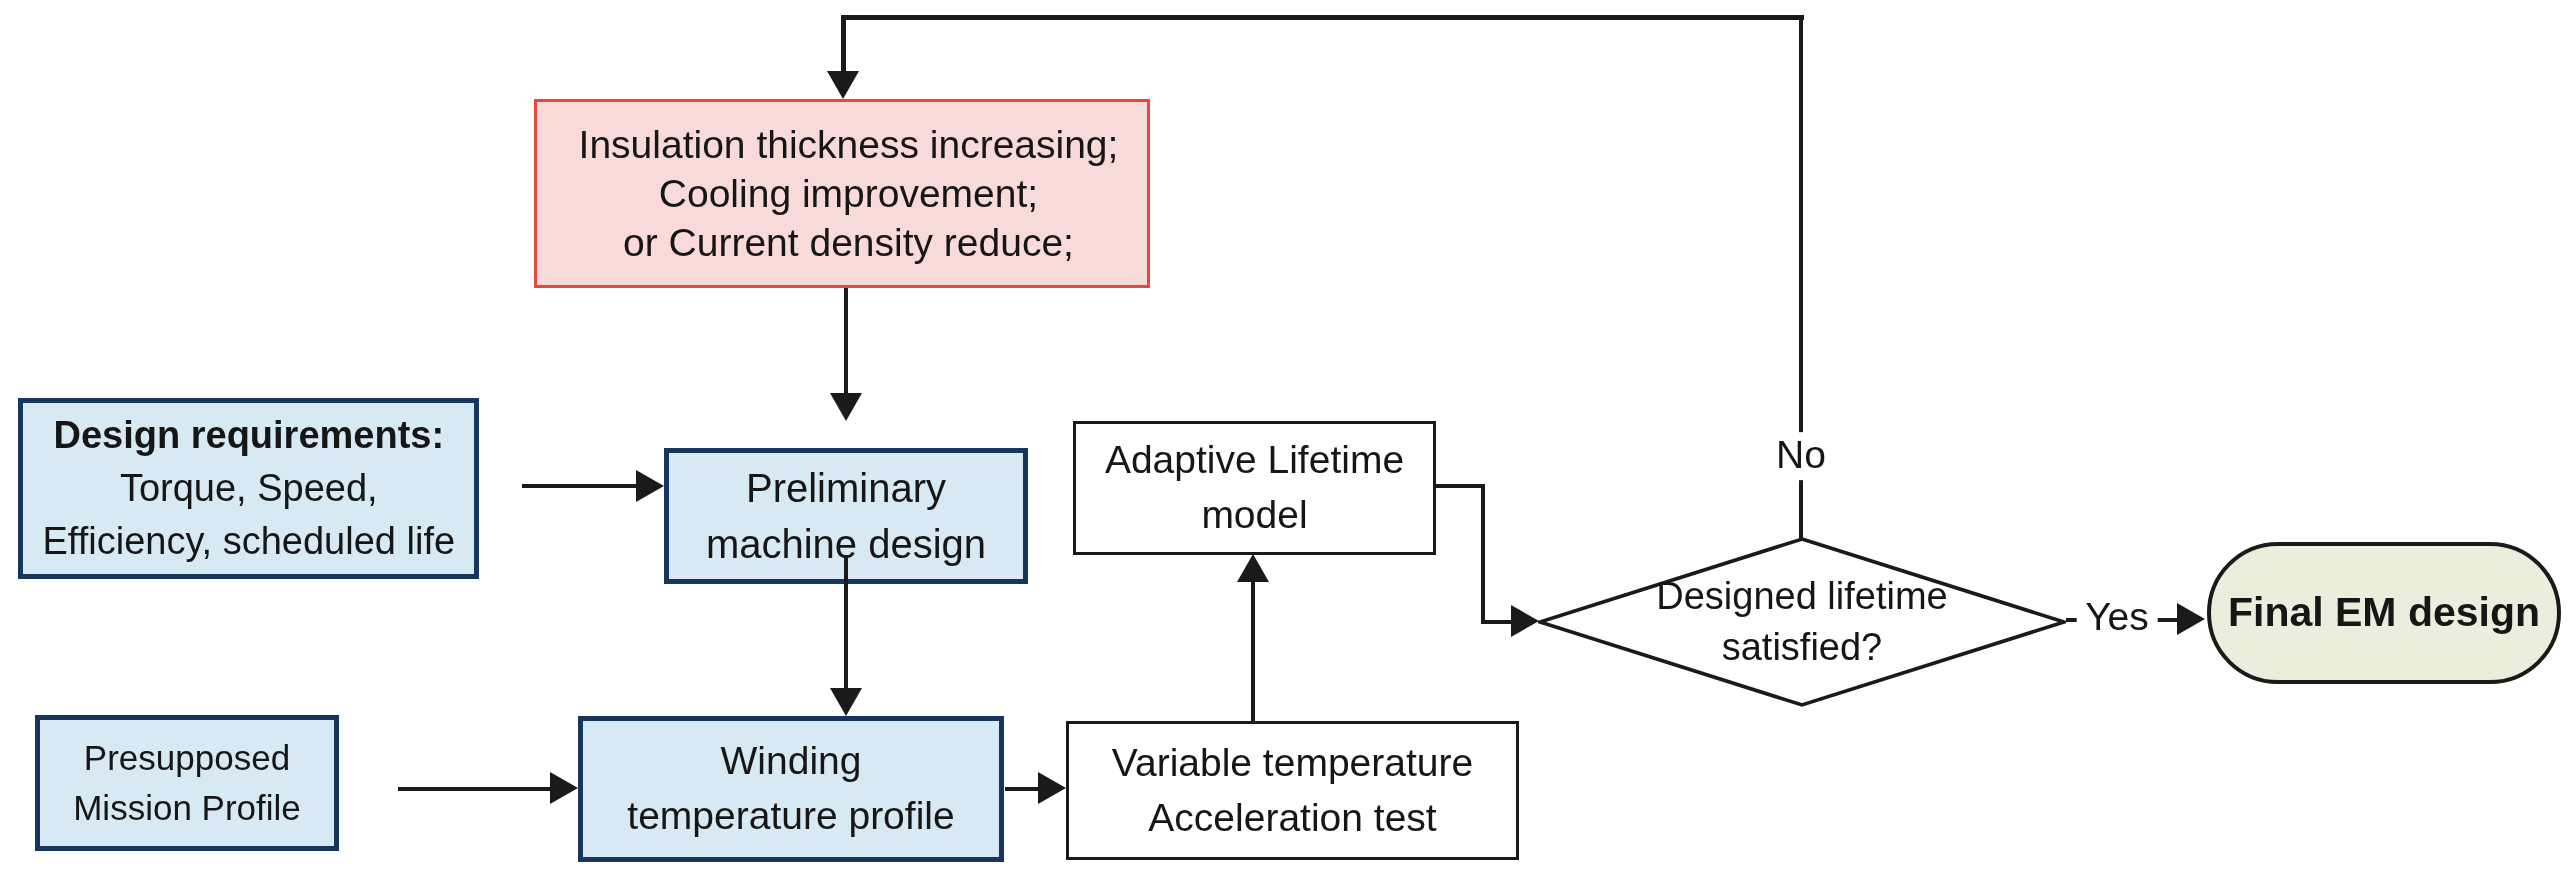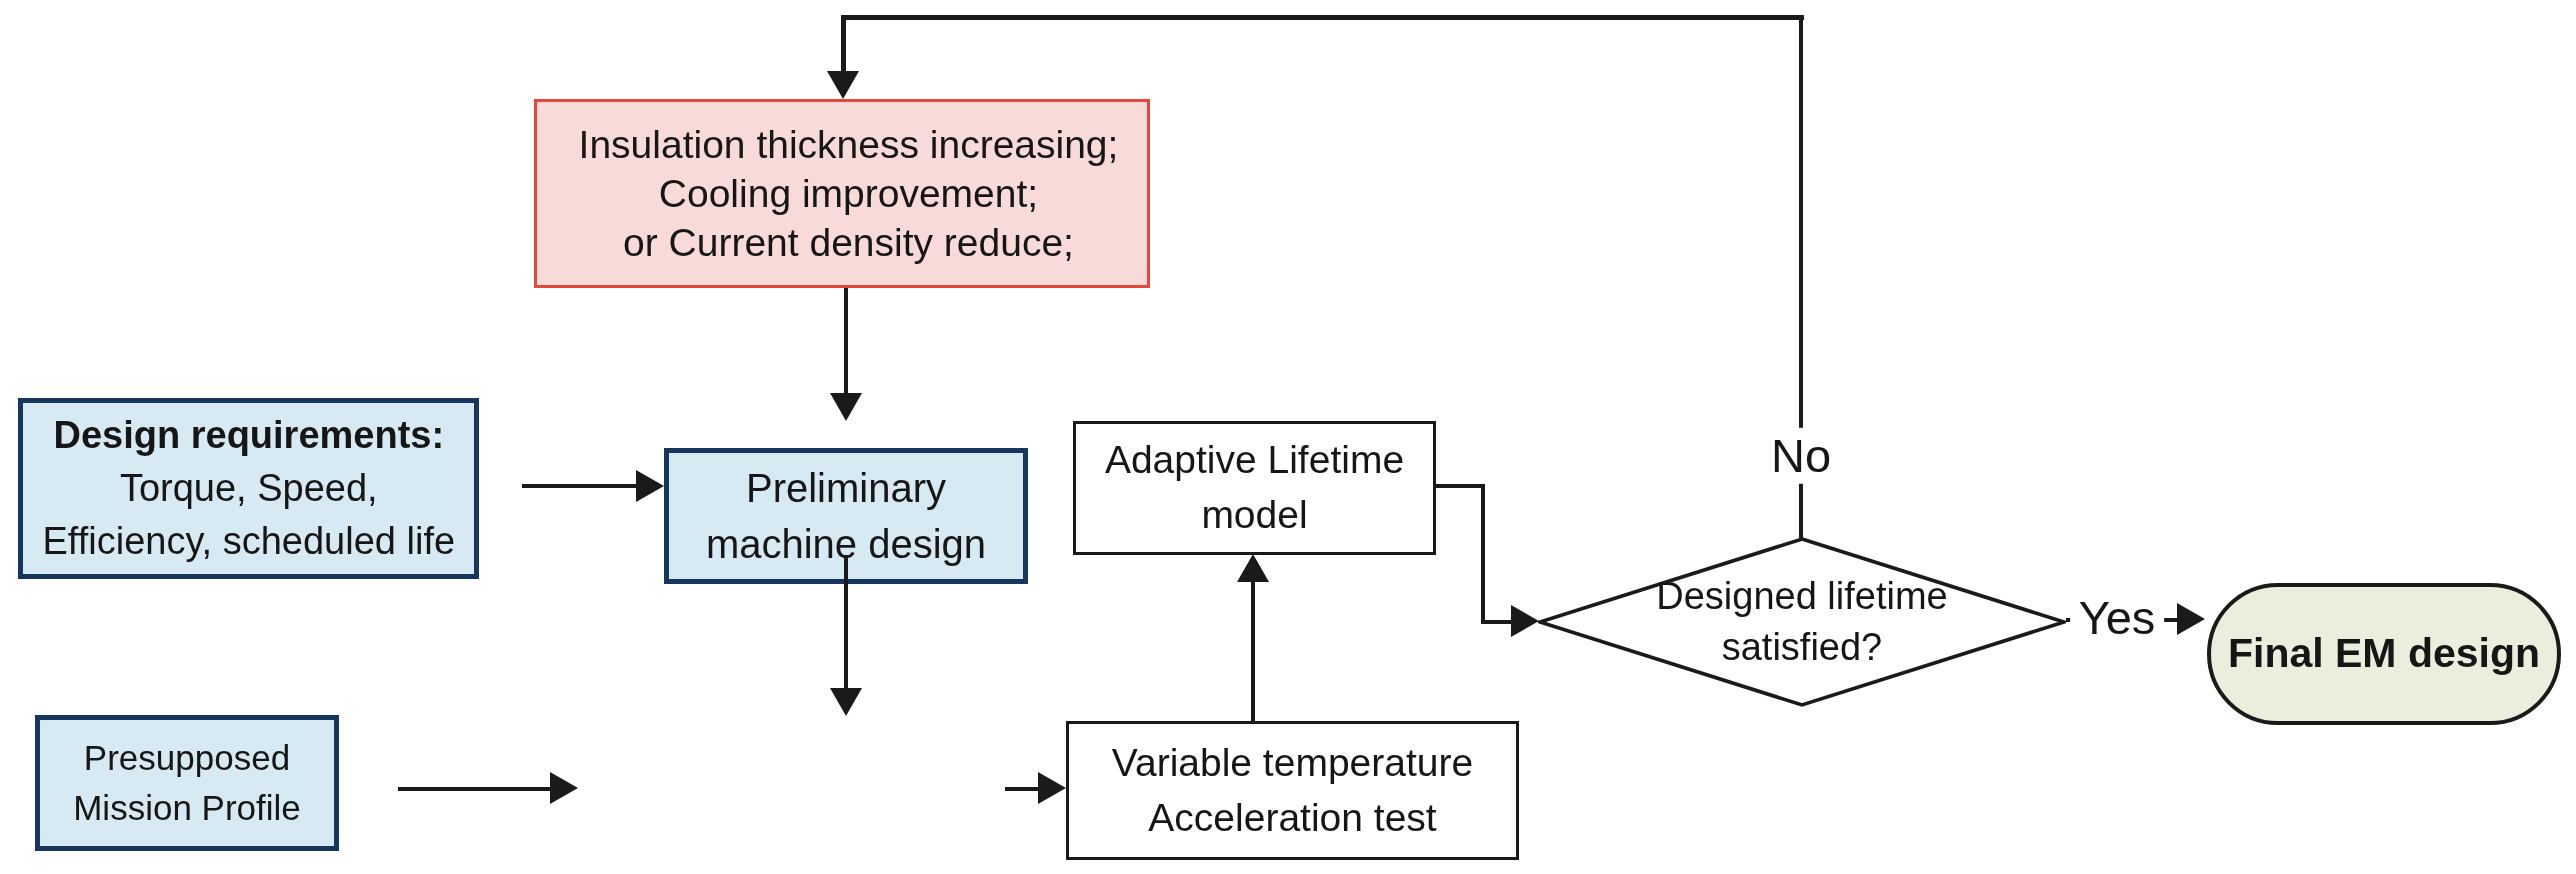--- a/index.html
+++ b/index.html
@@ -34,21 +34,21 @@
   .ah-right{border-top:16.5px solid transparent;border-bottom:16.5px solid transparent;border-left:28px solid var(--line);}
   .diamond-wrap{position:absolute;left:1538px;top:537px;width:528px;height:170px;}
   .diamond-wrap svg{position:absolute;left:0;top:0;}
   .diamond-wrap polygon{fill:var(--white);stroke:var(--line);stroke-width:6;}
   .diamond-text{
     position:absolute;left:0;top:0;width:100%;height:100%;display:flex;align-items:center;
     justify-content:center;text-align:center;white-space:pre-line;
   }
   .edge-label{
     position:absolute;transform:translate(-50%,-50%);background:var(--white);
-    padding:2.4px 8.5px;font-size:47px;line-height:1.1;z-index:5;text-align:center;
+    padding:2.4px 8.5px;font-size:39px;line-height:1.1;z-index:5;text-align:center;
   }
 </style>
 </head>
 <body>
 
 <div class="canvas">
 
   <div class="connector" style="left:841px;top:15.3px;width:963px;height:4.9px;"></div>
   <div class="connector" style="left:841px;top:15.3px;width:4.9px;height:58px;"></div>
   <div class="ah ah-down" style="left:827px;top:71px;"></div>
@@ -86,20 +86,24 @@
   <div class="ah ah-down" style="left:830px;top:688px;"></div>
 
   <div class="node blue f58" style="left:35px;top:715px;width:304px;height:136px;">
     <div>Presupposed
 Mission Profile</div>
   </div>
 
   <div class="connector" style="left:398px;top:787px;width:155px;height:3.7px;"></div>
   <div class="ah ah-right" style="left:550px;top:772px;"></div>
 
+  <div class="node blue f64" style="left:578px;top:716px;width:426px;height:146px;">
+    <div>Winding
+temperature profile</div>
+  </div>
 
   <div class="connector" style="left:1005px;top:787px;width:34px;height:3.7px;"></div>
   <div class="ah ah-right" style="left:1038px;top:772px;"></div>
 
   <div class="node white-box f64" style="left:1066px;top:721px;width:453px;height:139px;">
     <div>Variable temperature
 Acceleration test</div>
   </div>
 
   <div class="connector" style="left:1251px;top:580px;width:3.7px;height:141px;"></div>
@@ -117,18 +121,18 @@
     <div class="diamond-text f62t">Designed lifetime
 satisfied?</div>
   </div>
 
   <div class="connector" style="left:2066px;top:618px;width:113px;height:3.7px;"></div>
   <div class="ah ah-right" style="left:2177px;top:603px;"></div>
 
   <div class="edge-label" style="left:1801px;top:456px;">No</div>
   <div class="edge-label" style="left:2117px;top:618px;">Yes</div>
 
-  <div class="node stadium f68b" style="left:2207px;top:583px;width:354px;height:142px;">
+  <div class="node stadium f68b" style="left:2207px;top:542px;width:354px;height:142px;">
     <div>Final EM design</div>
   </div>
 
 </div>
 
 
 </body></html>

